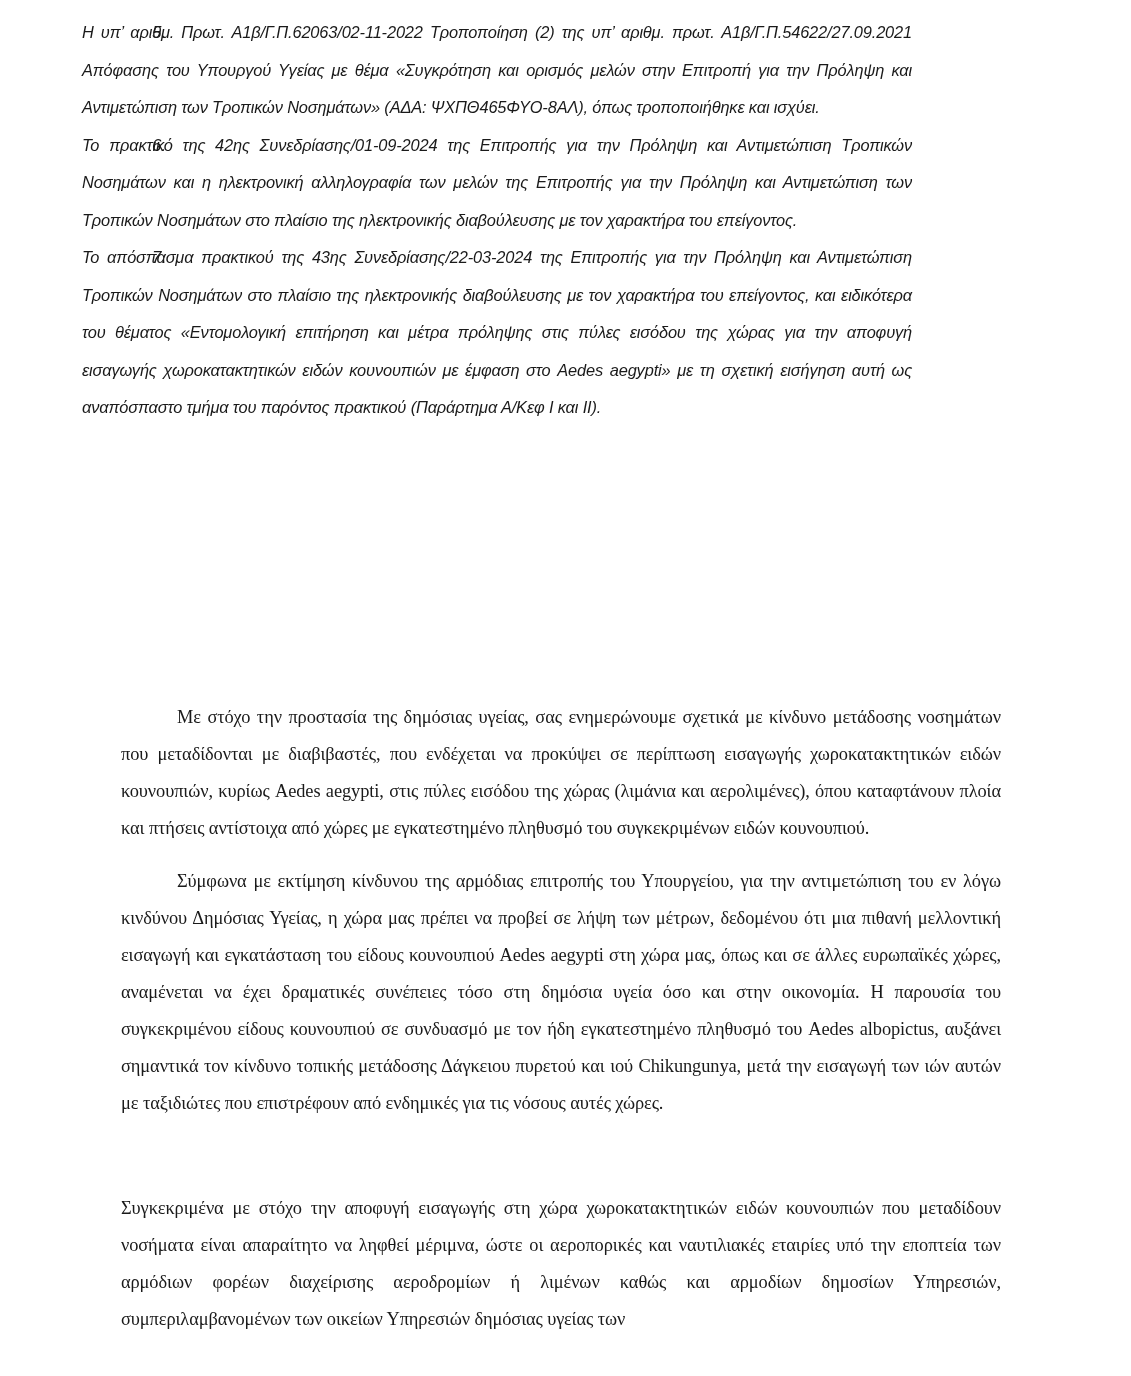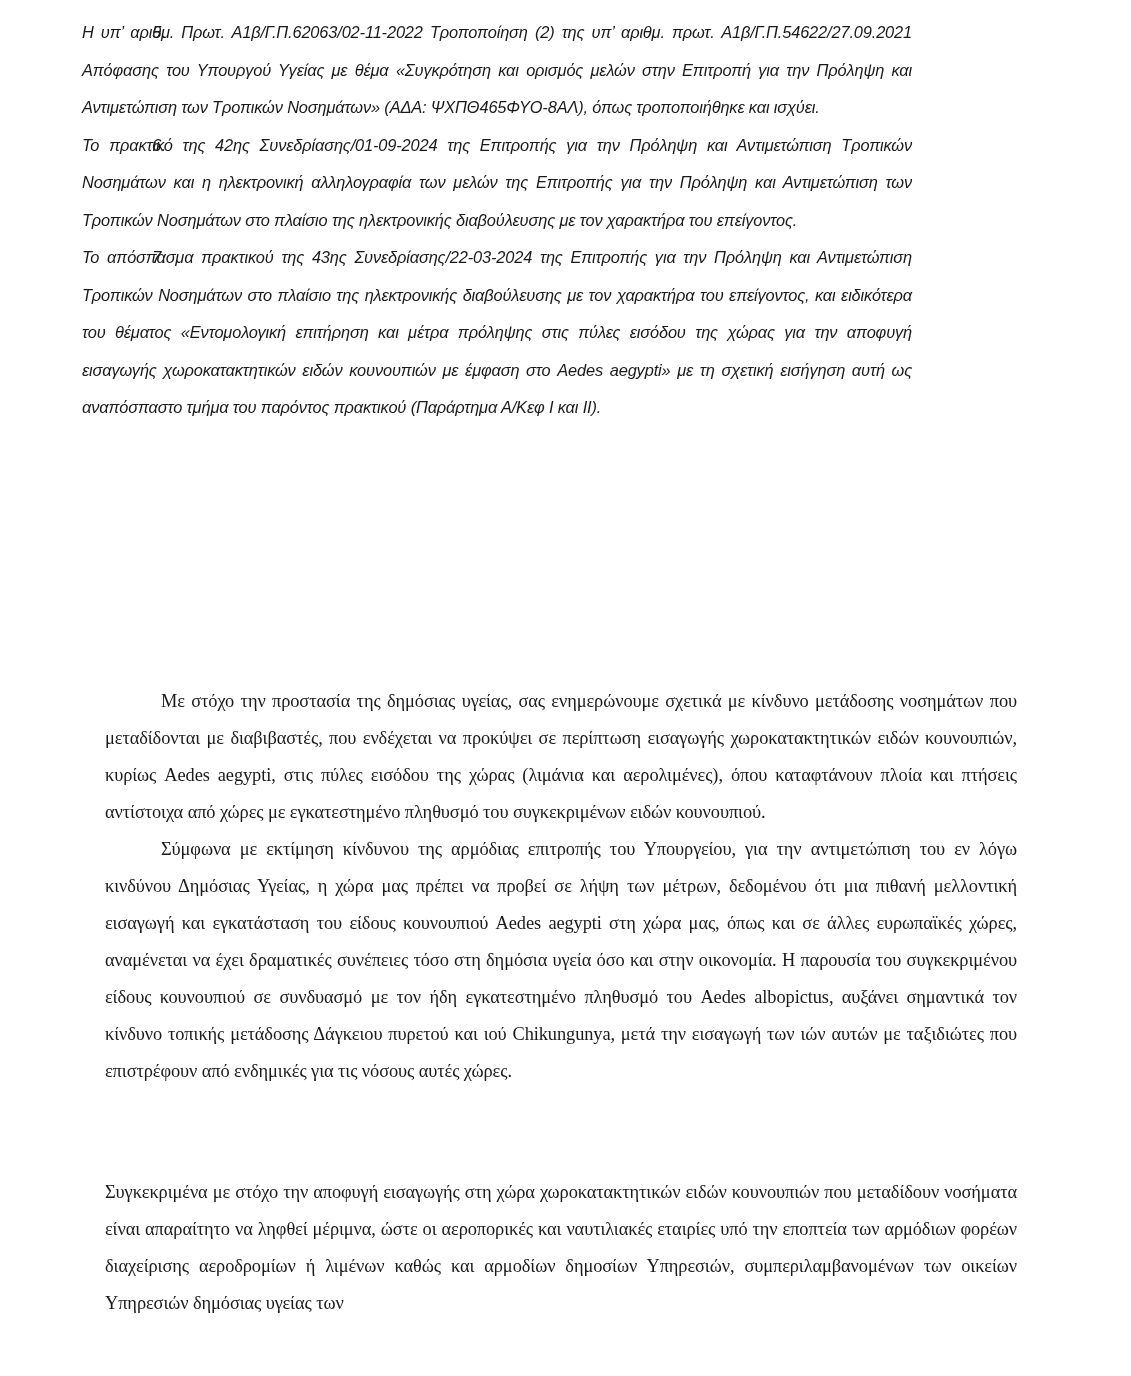--- a/index.html
+++ b/index.html
@@ -13,21 +13,21 @@
     font-size: 17px; line-height: 37.5px; color: #1a1a1a;
   }
   .item-text {
     margin-left: 82px; width: 830px;
     font-family: "Liberation Sans", sans-serif; font-style: italic;
     font-size: 16.4px; line-height: 37.5px; text-align: justify; color: #1a1a1a;
     letter-spacing: -0.15px;
   }
   .body-block { position: absolute; left: 105px; width: 912px; }
   .para {
-    margin: 0;
+    margin: 16px;
     font-family: "Liberation Serif", serif;
     font-size: 18.4px; line-height: 37px; text-align: justify; color: #1a1a1a;
     letter-spacing: -0.1px;
   }
   .para.indent { text-indent: 56px; }
 </style>
 </head>
 <body>
 
 <div class="page">

